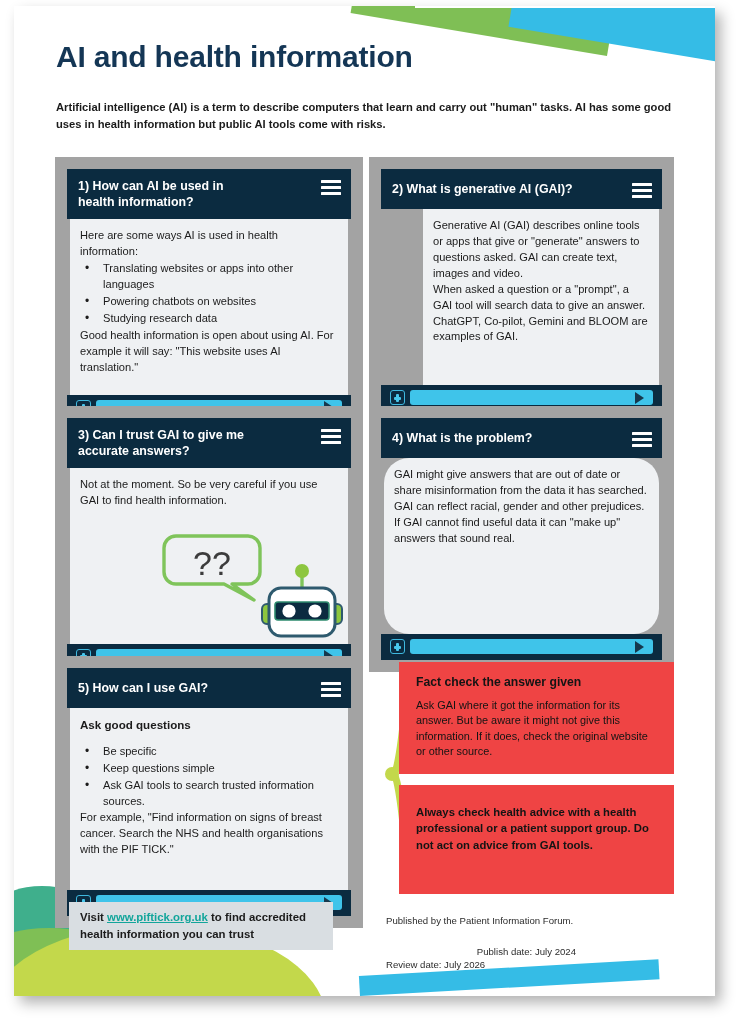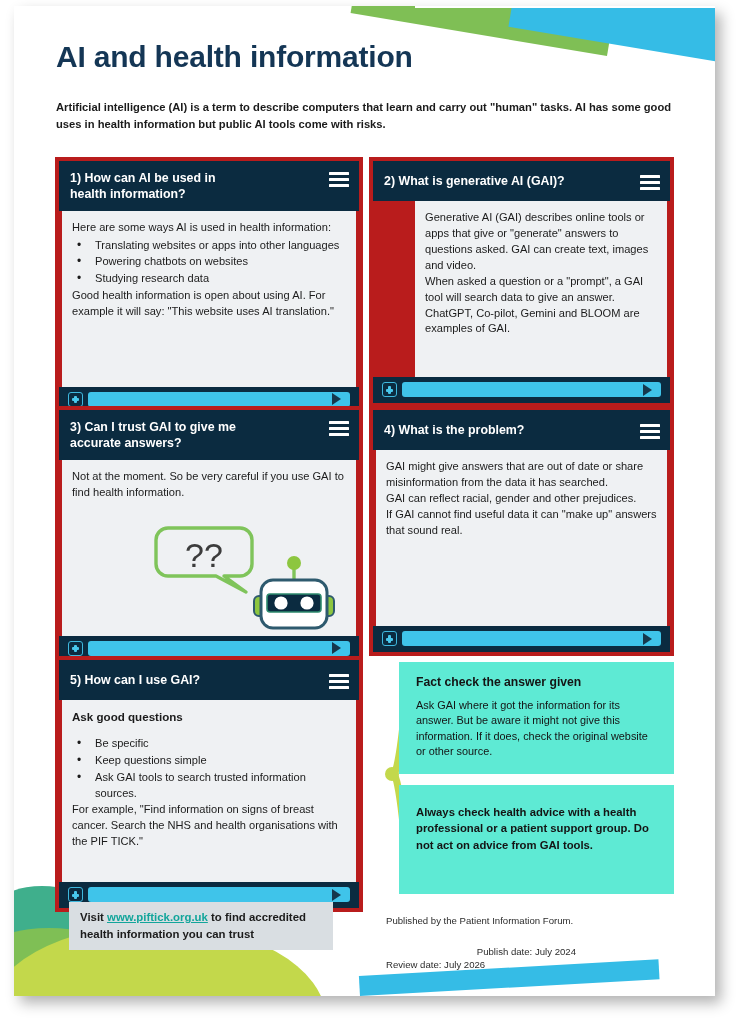--- a/index.html
+++ b/index.html
@@ -96,22 +96,22 @@
     width: 620px;
     font-size: 11.2px;
     font-weight: bold;
     line-height: 1.48;
     color: #1b1b1b;
   }
 
   
   .card {
     position: absolute;
-    background: #b91c1c;
-    padding: 4px;
+    background: #a3a3a3;
+    padding: 12px;
     overflow: hidden;
   }
   .card-head {
     background: #0B2B40;
     display: flex;
     align-items: flex-start;
     justify-content: space-between;
     padding: 9px 10px 8px 11px;
     gap: 6px;
   }
@@ -209,21 +209,21 @@
   
   .robot-wrap {
     position: absolute;
     left: 92px; bottom: 4px;
     width: 185px; height: 112px;
   }
 
   
   .green-box {
     position: absolute;
-    background: #5eead4;
+    background: #ef4444;
     padding: 13px 14px 13px 17px;
     color: #141414;
   }
   .green-box .gb-title {
     font-size: 12.2px;
     font-weight: bold;
     margin-bottom: 9px;
   }
   .green-box .gb-text {
     font-size: 10.9px;
@@ -380,21 +380,21 @@
 
     <div class="card" style="left:355px; top:400px; width:305px;">
       <div class="card-head" style="padding-top:12px; padding-bottom:11px;">
         <div class="card-head-title">4) What is the problem?</div>
         <div class="hamburger">
             <span></span>
             <span></span>
             <span></span>
           </div>
       </div>
-      <div class="card-body" style="min-height:176px;">
+      <div class="card-body" style="min-height:176px;border-radius:25px;">
         <p>GAI might give answers that are out of date or share misinformation from the data it has searched.</p>
         <p style="margin-top:0;">GAI can reflect racial, gender and other prejudices.</p>
         <p style="margin-top:0;">If GAI cannot find useful data it can "make up" answers that sound real.</p>
       </div>
       <div class="card-strip">
         <div class="plus-btn"></div>
         <div class="progress-bar">
           <div class="play"></div>
         </div>
       </div>

